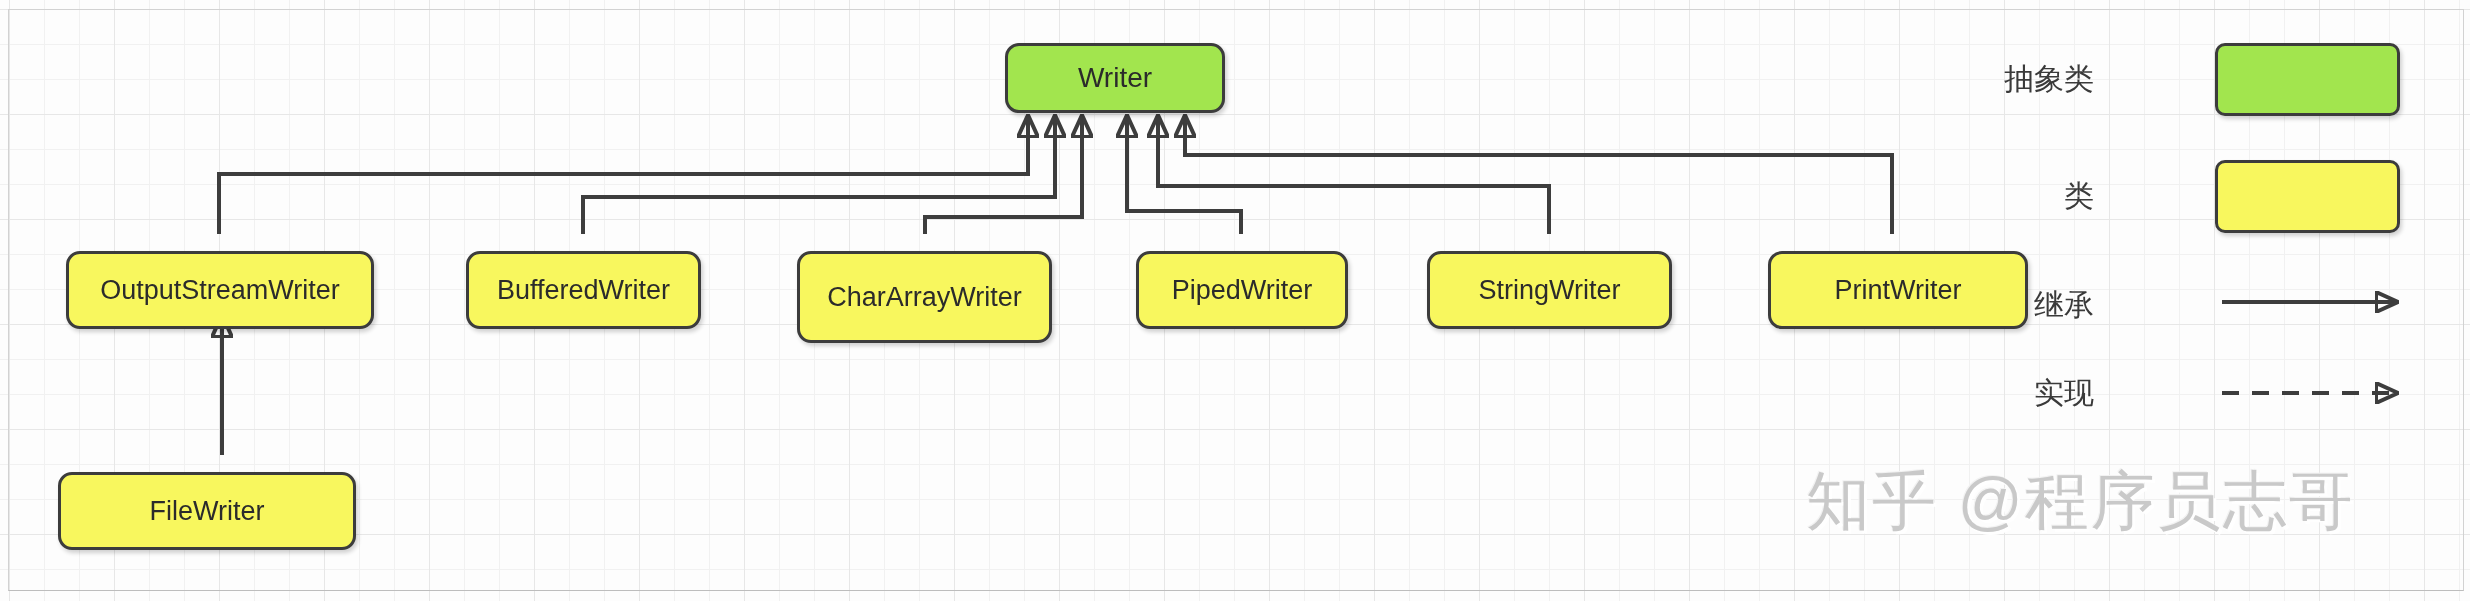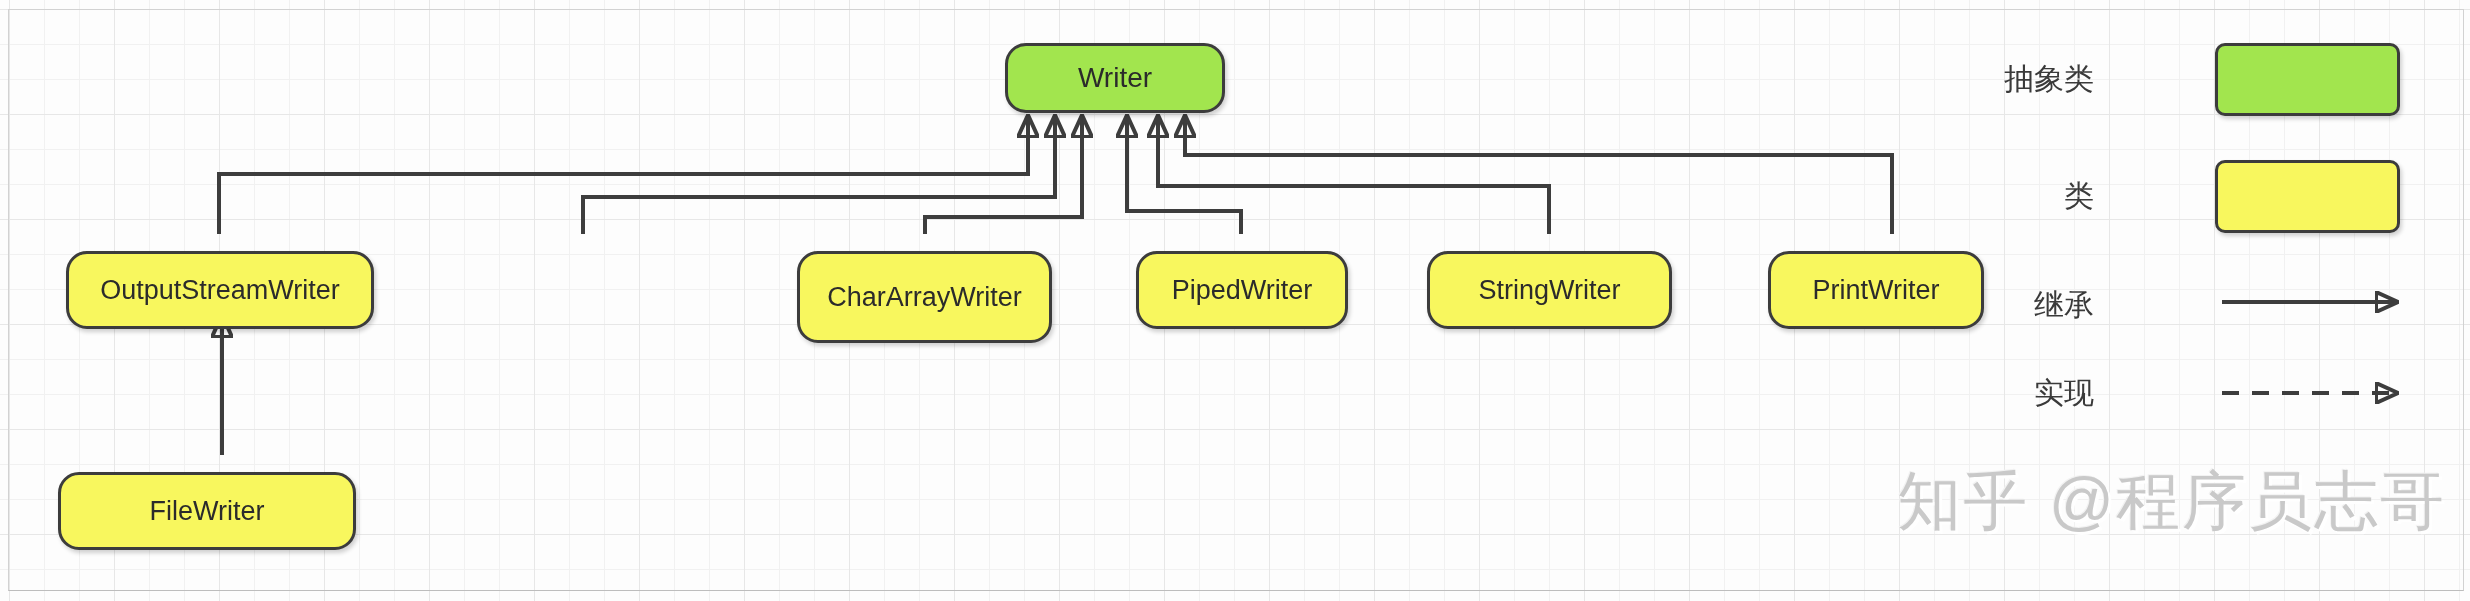--- a/index.html
+++ b/index.html
@@ -24,34 +24,34 @@
     background-position:9px 9px,9px 9px,9px 9px,9px 9px;
   }
   .boundary{
     position:absolute;left:8px;top:9px;width:2456px;height:582px;
     border:1px solid #d2d2d2;border-bottom-color:#bdbdbd;pointer-events:none;
   }
   svg.edges{position:absolute;left:0;top:0;width:2470px;height:601px;}
   svg.edges path{stroke:var(--edge);stroke-width:4;fill:none;}
   .node{
     position:absolute;display:flex;align-items:center;justify-content:center;
-    border:3px solid var(--border);border-radius:21px;
+    border:3px solid var(--border);border-radius:14px;
     color:var(--text);font-size:27px;
     box-shadow:2px 3px 4px rgba(0,0,0,0.18);
   }
   .node.abstract{background:var(--abstract-fill);}
   .node.class{background:var(--class-fill);margin-top:17px;}
   
   .n-writer{left:1005px;top:43px;width:220px;height:70px;font-size:28px;}
   .n-osw{left:66px;top:234px;width:308px;height:78px;}
   .n-bw{left:466px;top:234px;width:235px;height:78px;}
   .n-caw{left:797px;top:234px;width:255px;height:92px;}
   .n-pw{left:1136px;top:234px;width:212px;height:78px;}
   .n-sw{left:1427px;top:234px;width:245px;height:78px;}
-  .n-prw{left:1768px;top:234px;width:216px;height:78px;}
+  .n-prw{left:1768px;top:234px;width:260px;height:78px;}
   .n-fw{left:58px;top:455px;width:298px;height:78px;}
   
   .legend-swatch{
     position:absolute;border:3px solid var(--border);border-radius:10px;
     width:185px;height:73px;box-shadow:2px 3px 4px rgba(0,0,0,0.18);
   }
   .lg-abstract{left:2215px;top:43px;background:var(--abstract-fill);}
   .lg-class{left:2215px;top:160px;background:var(--class-fill);}
   .legend-label{
     position:absolute;left:1954px;width:140px;text-align:right;
@@ -59,21 +59,20 @@
   }
   .ll-abstract{top:61px;}
   .ll-class{top:178px;}
   .ll-inherit{top:287px;}
   .ll-implement{top:375px;}
   .watermark{
     position:absolute;left:1806px;top:458px;width:640px;
     font-size:64px;letter-spacing:2px;color:var(--watermark);
     text-shadow:3px 3px 0 #ffffff,-1px -1px 0 #f2f2f2;
     white-space:nowrap;
-    text-align:right;
   }
 </style>
 </head>
 <body>
 
 <div class="canvas">
   <div class="boundary"></div>
 
   <svg class="edges" viewBox="0 0 2470 601">
     <defs>
@@ -91,20 +90,23 @@
     <path d="M2222,302 L2396,302" marker-end="url(#arrowUp)"></path>
     <path d="M2222,393 L2396,393" stroke-dasharray="17 13" marker-end="url(#arrowUp)"></path>
   </svg>
 
   <div class="node abstract n-writer">
     <span>Writer</span>
   </div>
   <div class="node class n-osw">
     <span>OutputStreamWriter</span>
   </div>
+  <div class="node class n-bw">
+    <span>BufferedWriter</span>
+  </div>
   <div class="node class n-caw">
     <span>CharArrayWriter</span>
   </div>
   <div class="node class n-sw">
     <span>StringWriter</span>
   </div>
   <div class="node class n-pw">
     <span>PipedWriter</span>
   </div>
   <div class="node class n-prw">

